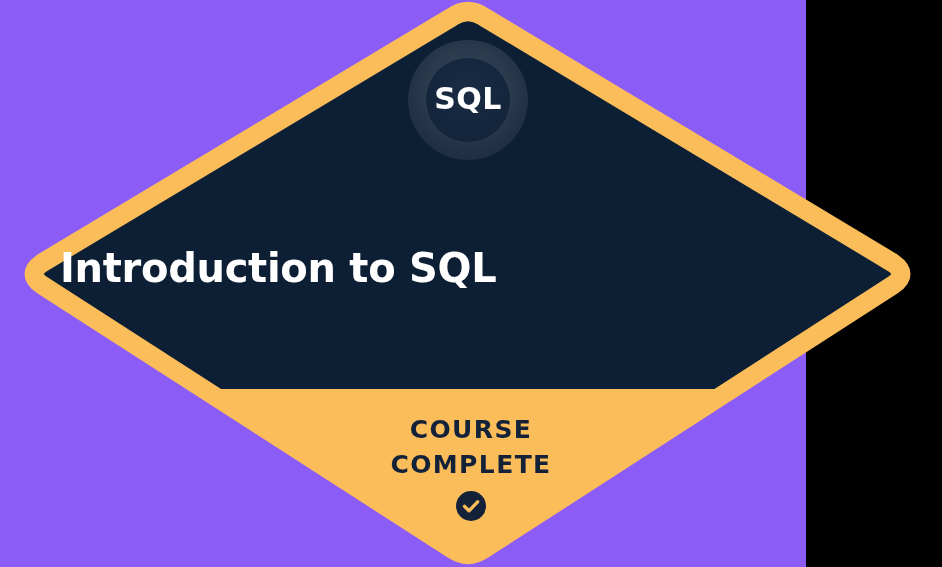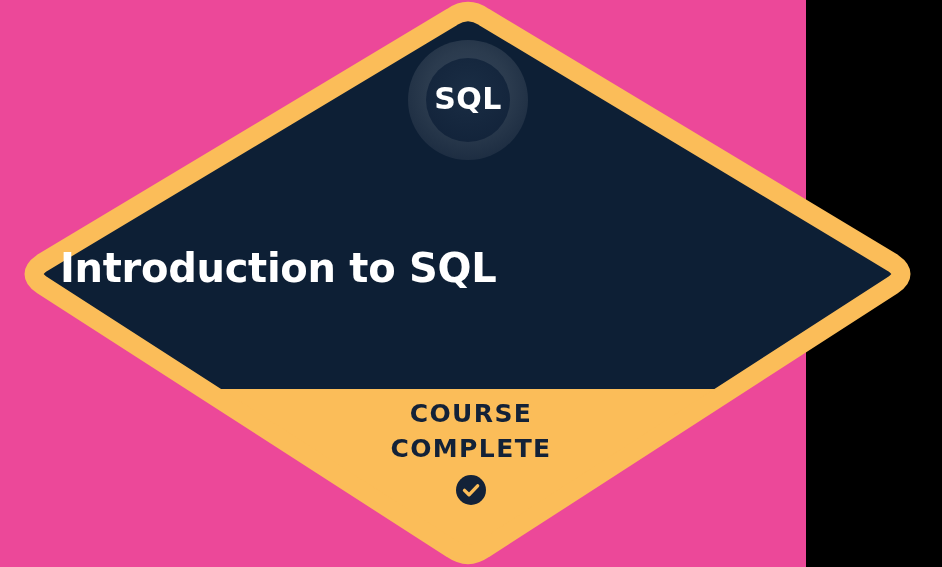--- a/index.html
+++ b/index.html
@@ -11,21 +11,21 @@
     width: 942px;
     height: 567px;
     overflow: hidden;
     font-family: "DejaVu Sans", "Liberation Sans", sans-serif;
   }
 
   #stage {
     position: relative;
     width: 806px;
     height: 567px;
-    background: #ec4899;
+    background: #8b5cf6;
   }
 
   #card-svg {
     position: absolute;
     left: 0;
     top: 0;
     width: 942px;
     height: 567px;
     display: block;
   }
@@ -74,21 +74,21 @@
     color: #ffffff;
     letter-spacing: -0.3px;
     line-height: 1.12;
     pointer-events: auto;
   }
 
   
   #status-block {
     position: absolute;
     left: 171px;
-    top: 396px;
+    top: 412px;
     width: 600px;
     text-align: center;
     pointer-events: auto;
   }
   #status-text {
     font-family: "DejaVu Sans", "Liberation Sans", sans-serif;
     font-size: 25px;
     font-weight: 700;
     color: #132238;
     letter-spacing: 1.4px;

